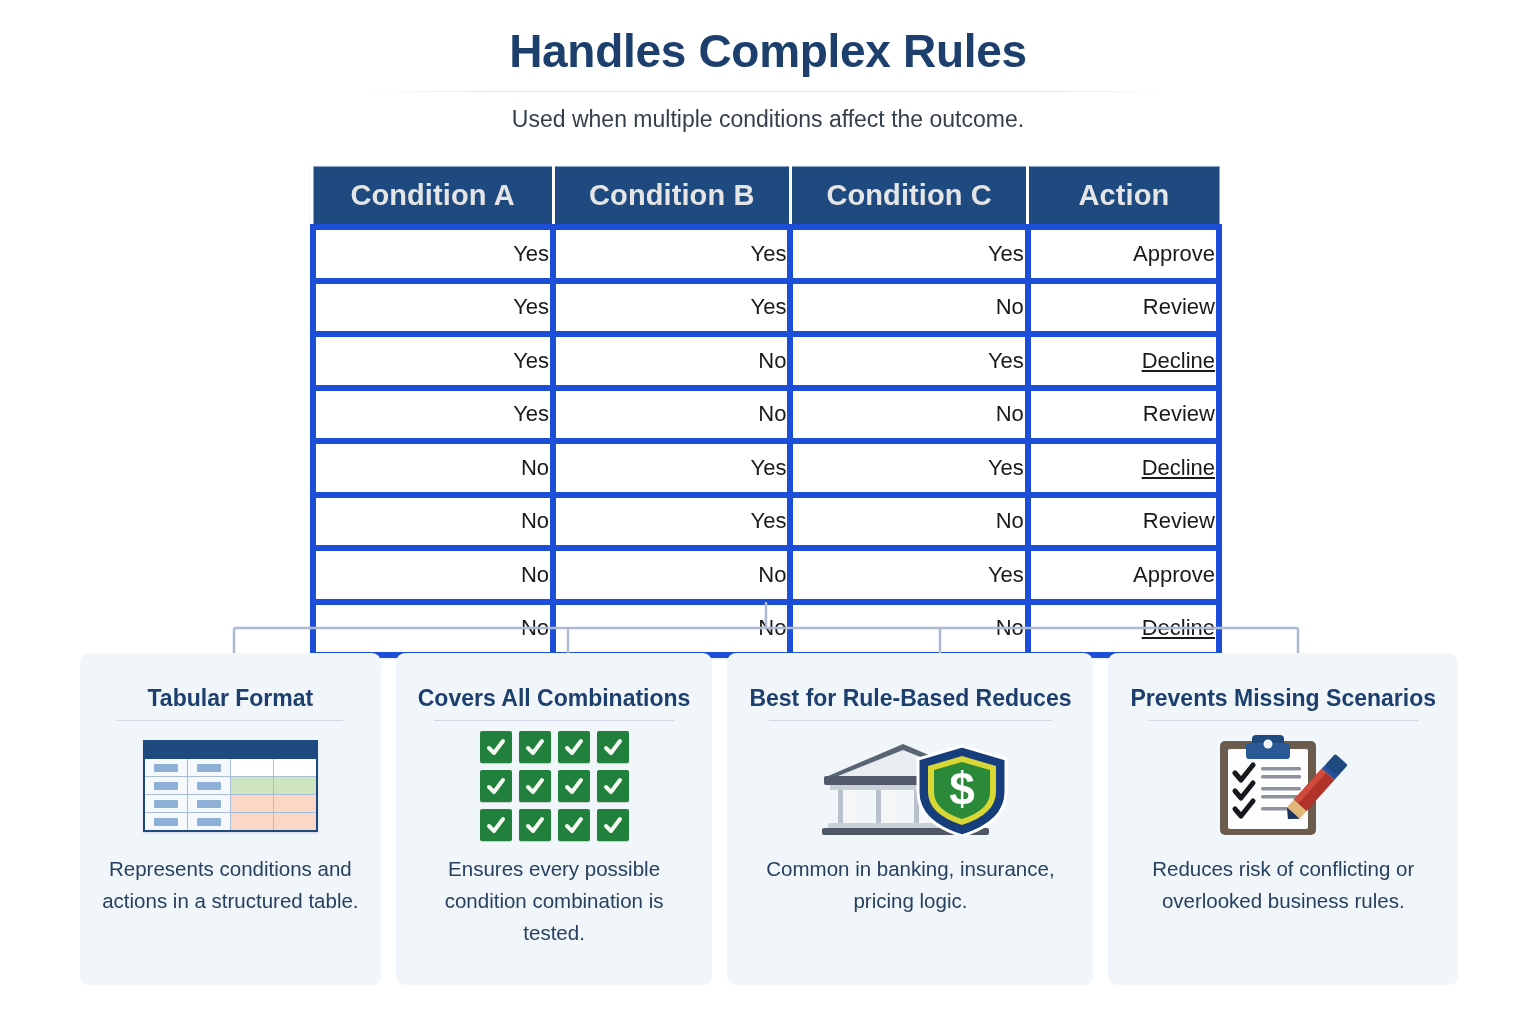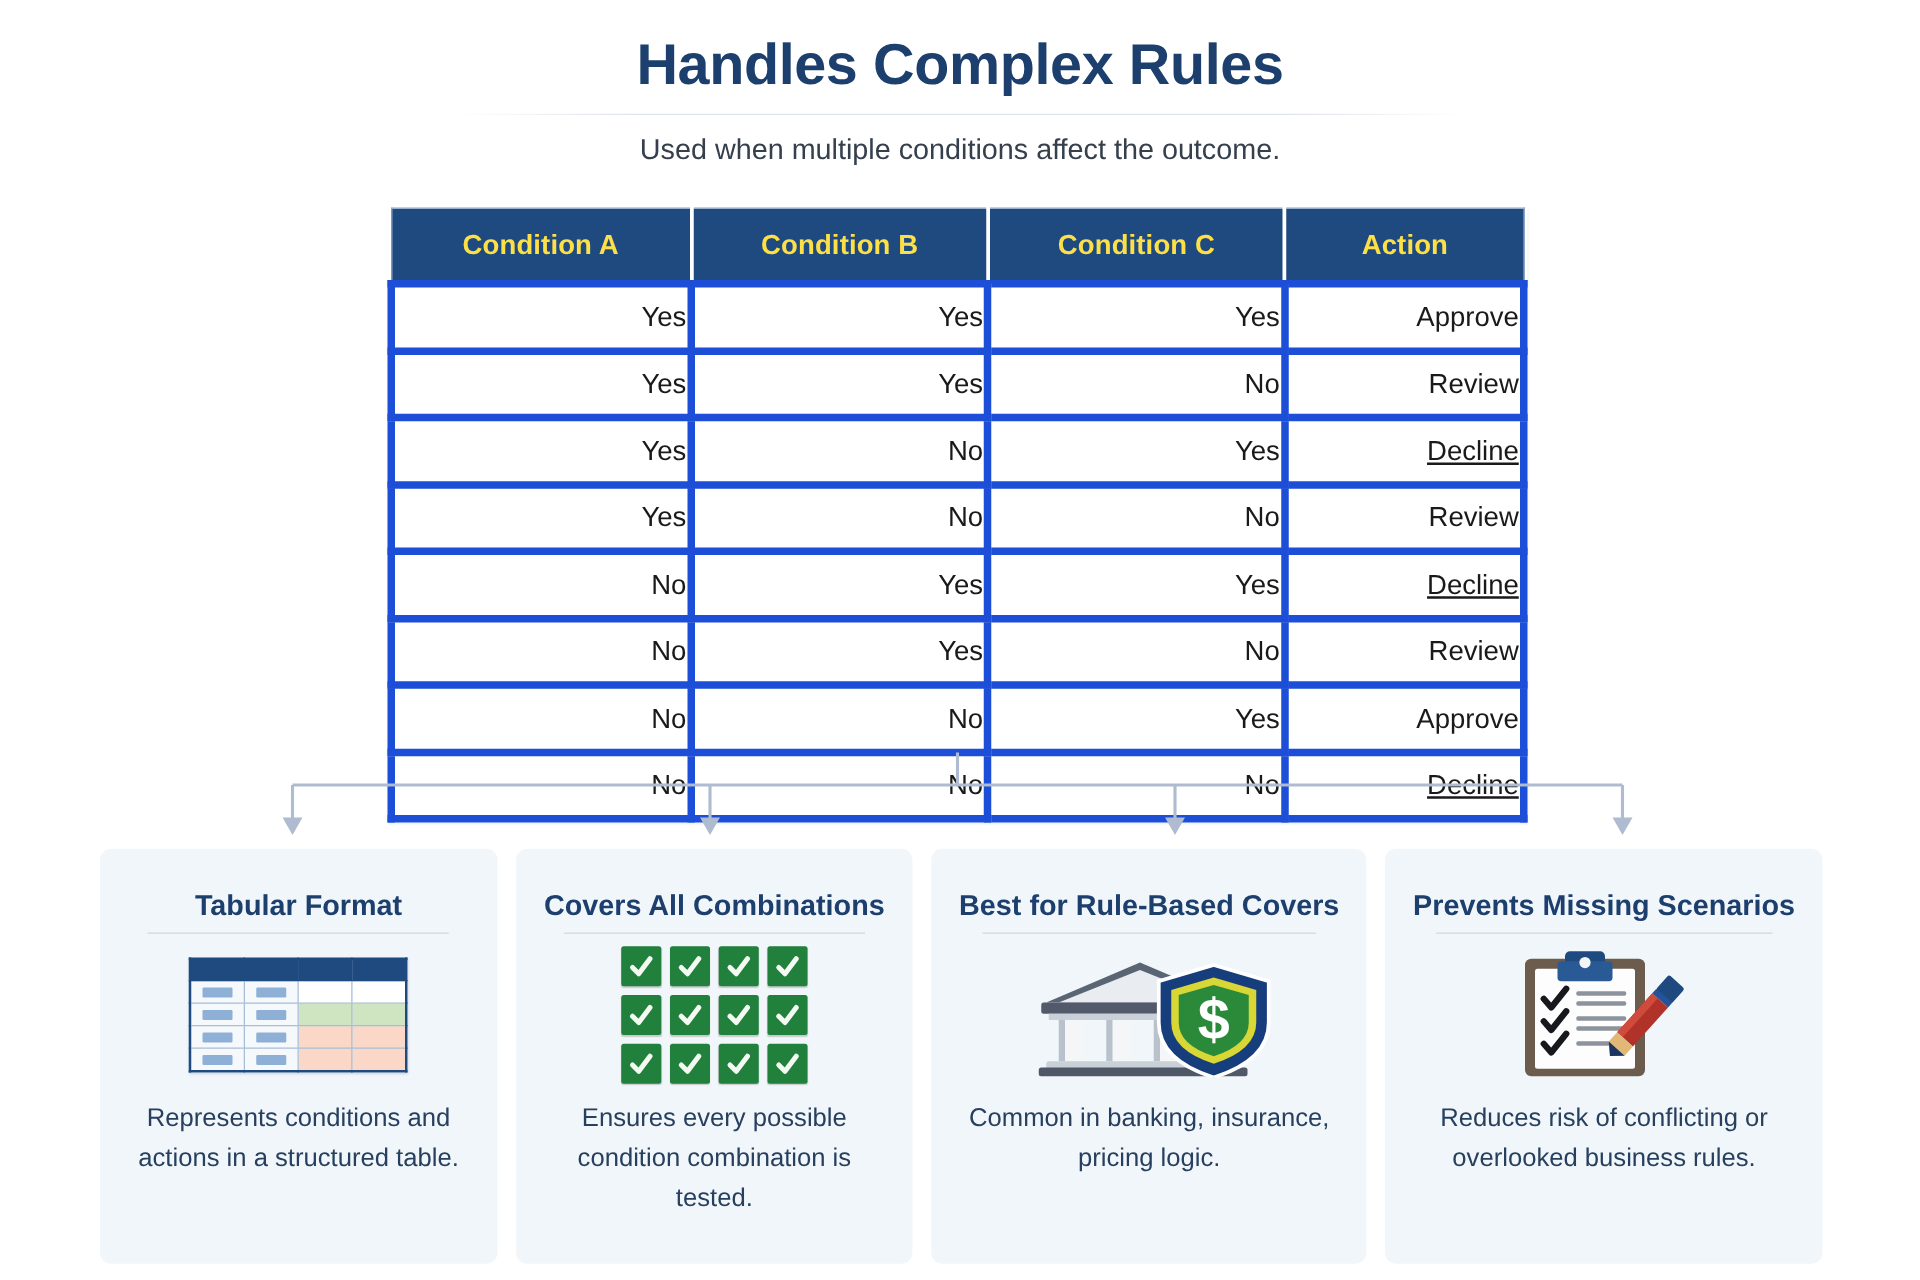--- a/index.html
+++ b/index.html
@@ -54,22 +54,22 @@
     border-collapse: collapse;
     width: 100%;
     table-layout: fixed;
     border: 1px solid #8ba4c6;
     border-bottom: 4px solid #2d5896;
     box-shadow: 0 1px 2px rgba(40,60,90,0.10);
     background: #ffffff;
   }
   table.decision-table thead th {
     background: #1f4a80;
-    color: #fde047;
-    font-size: 22px;
+    color: #e5e5e5;
+    font-size: 29px;
     font-weight: 700;
     height: 55px;
     text-align: center;
     border-right: 3px solid #ffffff;
     letter-spacing: 0.1px;
   }
   table.decision-table thead th:last-child { border-right: none; }
 
   table.decision-table td {
     height: 45.5px;
@@ -111,21 +111,21 @@
     top: 588px;
     width: 1536px;
     height: 80px;
     pointer-events: none;
   }
 
   
   .cards {
     position: absolute;
     left: 80px;
-    top: 679px;
+    top: 653px;
     width: 1378px;
     display: flex;
     gap: 15px;
   }
   .card {
     flex: 1;
     background: #f1f6fa;
     border-radius: 9px;
     height: 332px;
     padding: 0 22px;
@@ -429,21 +429,21 @@
             <svg width="22" height="22" viewBox="0 0 22 22">
               <polyline points="4,12 9,17 18,5" fill="none" stroke="#f4f9f2" stroke-width="4" stroke-linecap="round" stroke-linejoin="round"></polyline>
             </svg>
           </div>
         </div>
     </div>
     <div class="card-desc">Ensures every possible condition combination is tested.</div>
   </div>
 
   <div class="card">
-    <div class="card-title">Best for Rule-Based Covers</div>
+    <div class="card-title">Best for Rule-Based Reduces</div>
     <div class="card-title-divider"></div>
     <div class="card-icon">
       <svg width="205" height="100" viewBox="0 0 205 100">
 
         <g>
           <polygon points="95,8 20,40 170,40" fill="#5a6573"></polygon>
           <polygon points="95,14 30,40 160,40" fill="#e9ecf0"></polygon>
           <rect x="16" y="40" width="158" height="9" rx="2" fill="#52596a"></rect>
           <rect x="22" y="49" width="150" height="5" fill="#c9d0d8"></rect>
           <rect x="30" y="54" width="19" height="33" fill="#f4f6f8"></rect>

